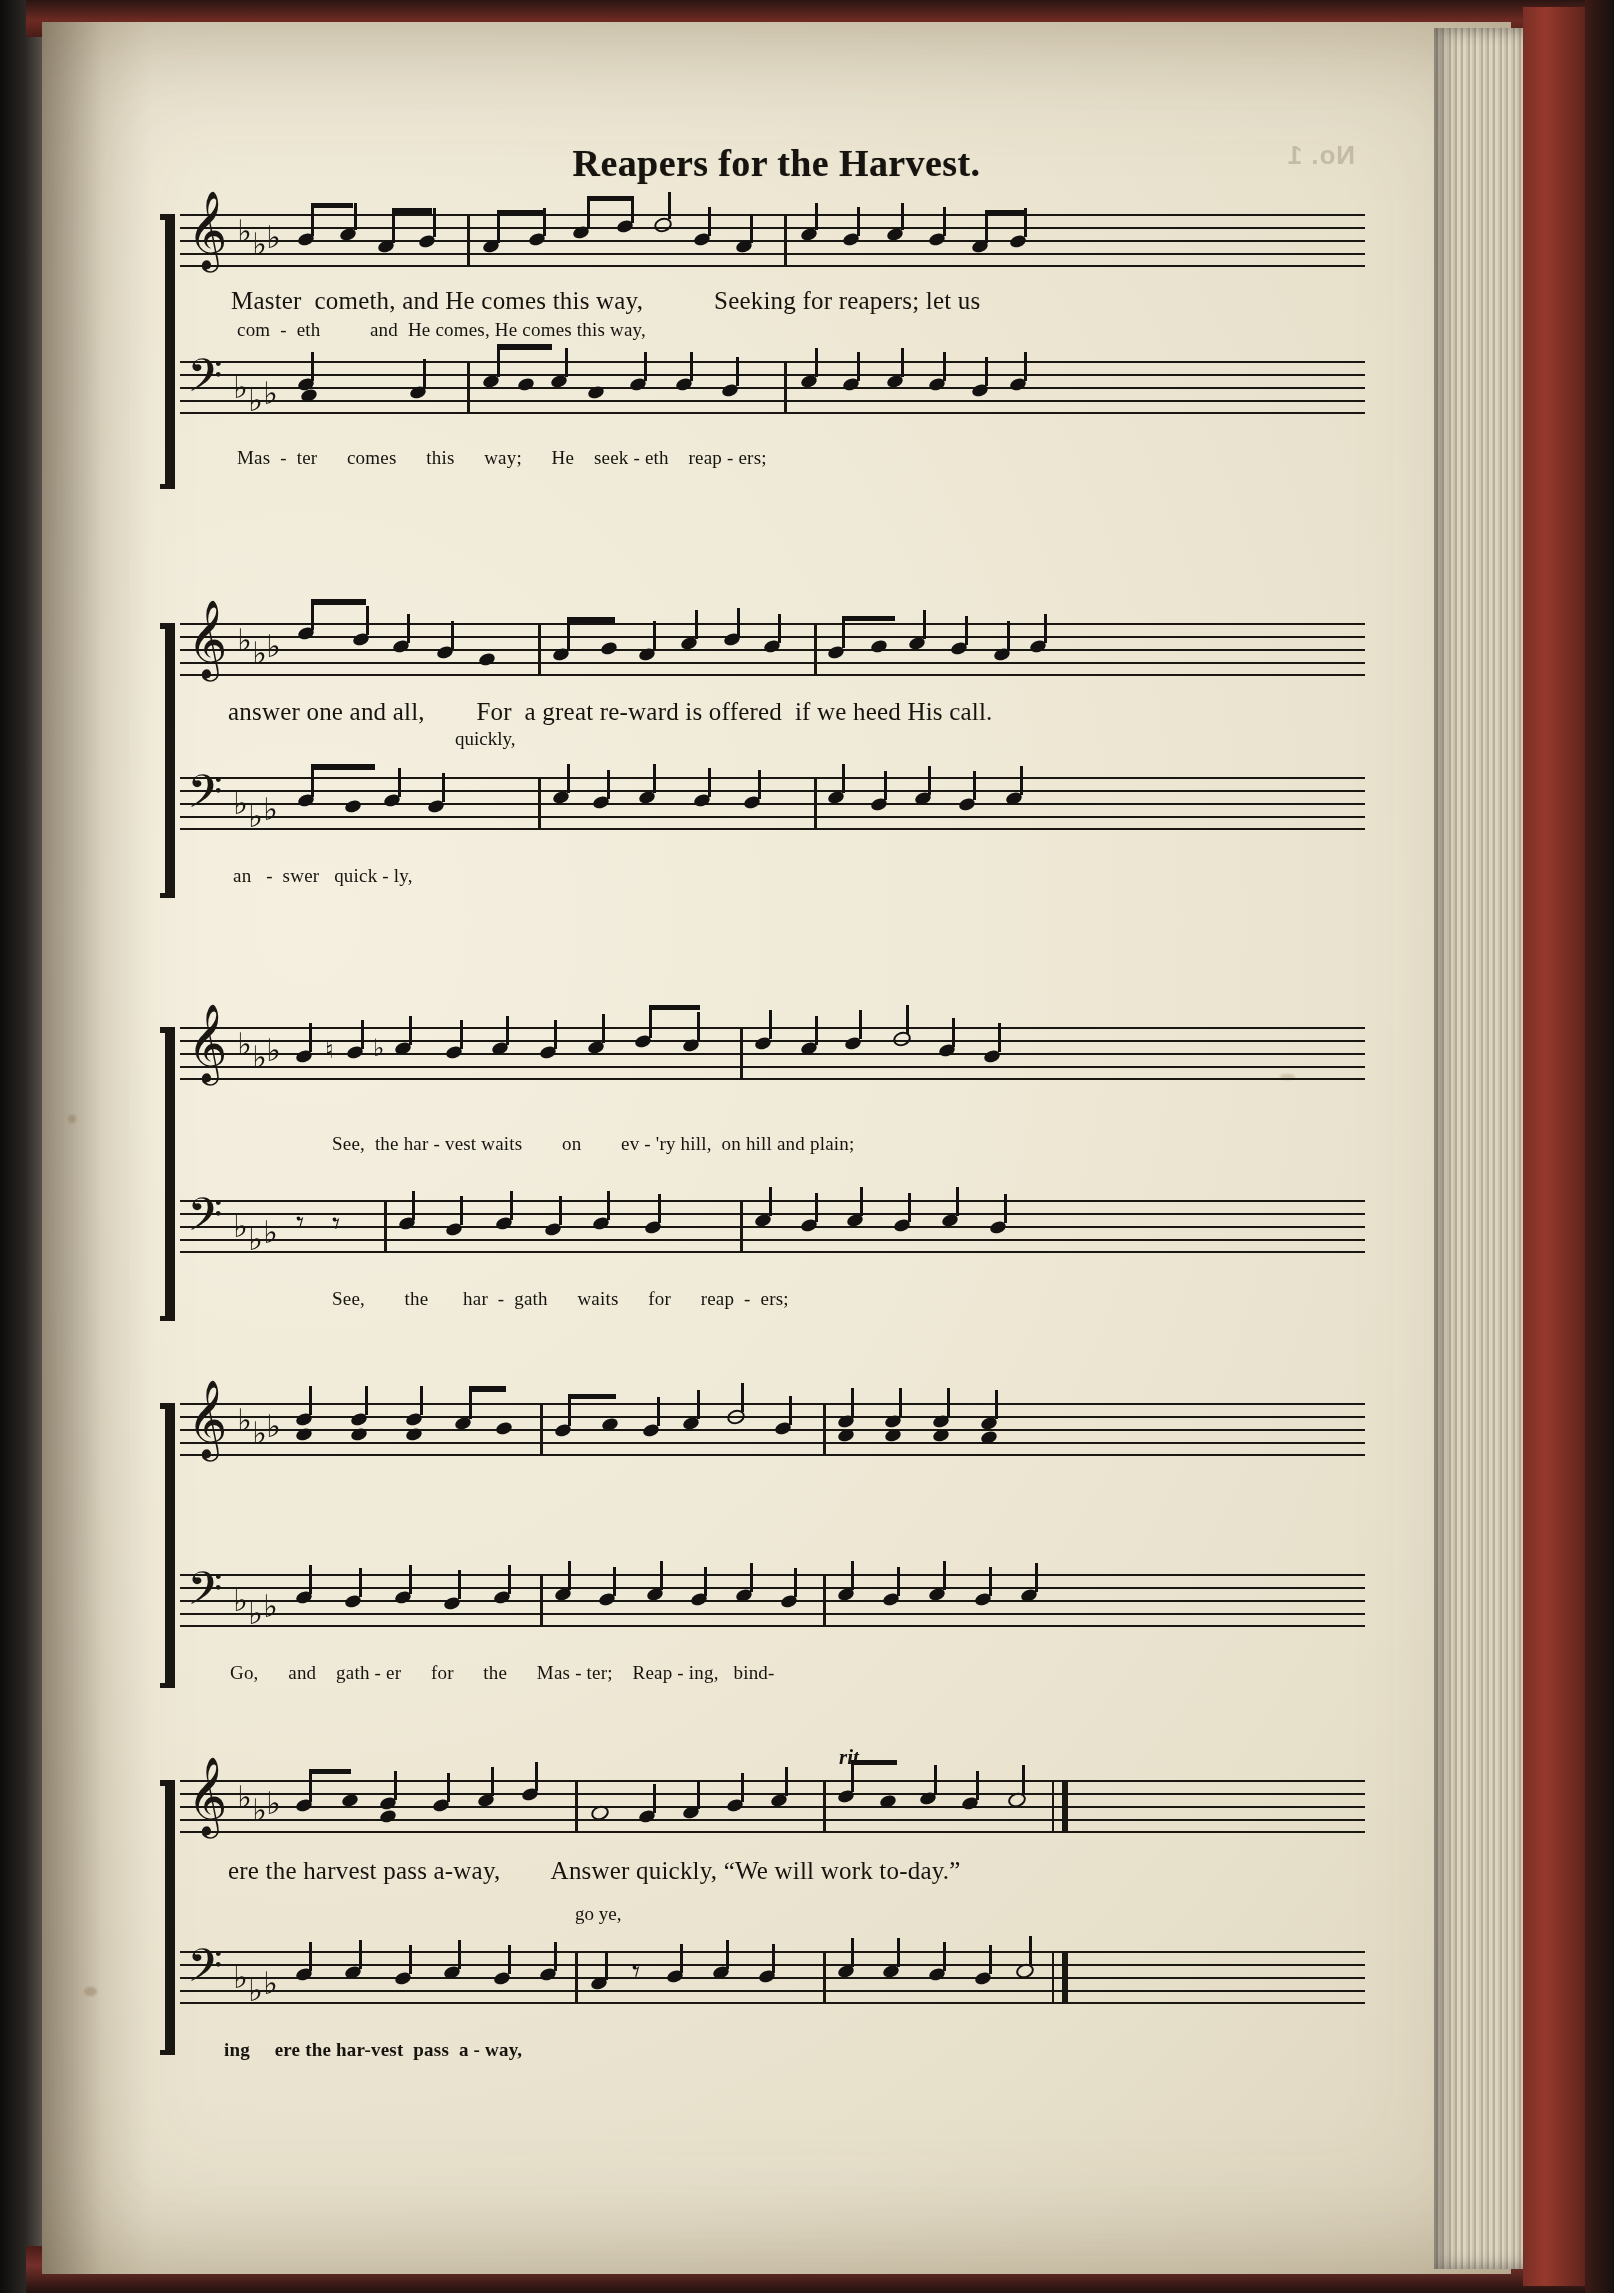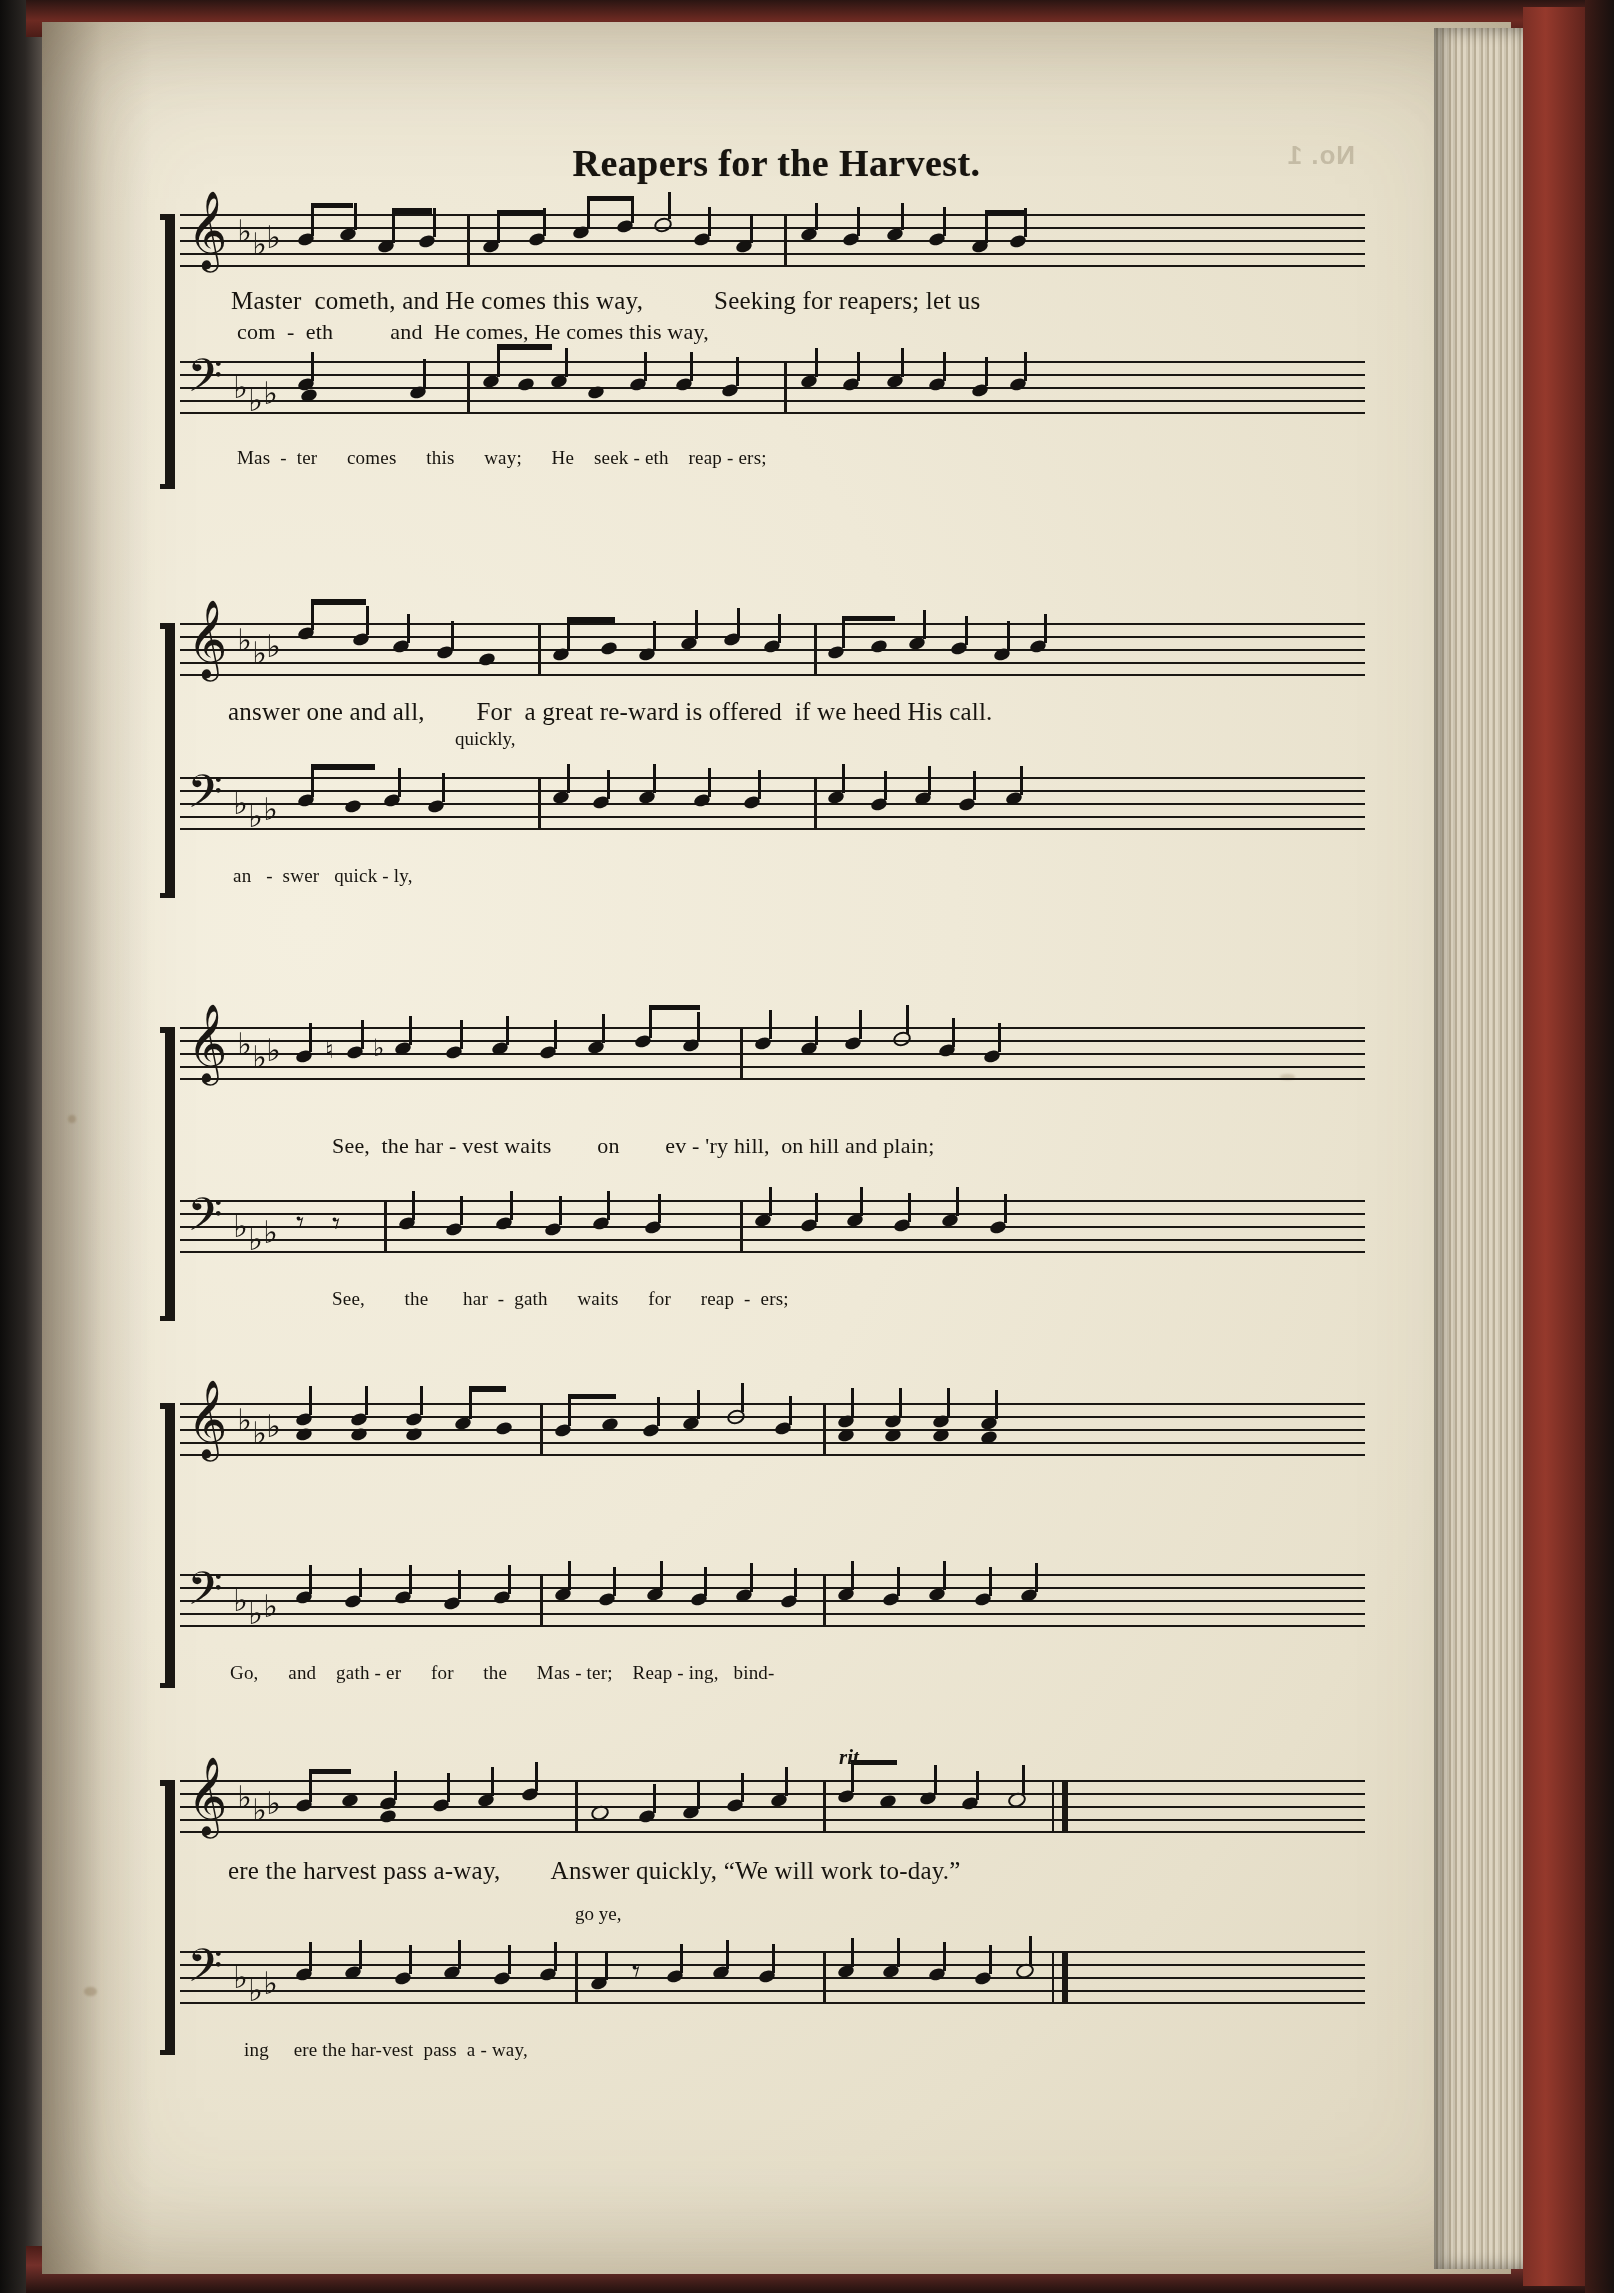--- a/index.html
+++ b/index.html
@@ -240,21 +240,21 @@
     left: 0; right: 0;
     font-family: "Liberation Serif", serif;
     color: #17140f;
     white-space: pre;
   }
   .lyric.v1 {
     font-size: 25px;
     letter-spacing: 0.2px;
   }
   .lyric.v2 {
-    font-size: 22px;
+    font-size: 19px;
     letter-spacing: 0.2px;
   }
 
   .expr {
     position: absolute;
     font-family: "Liberation Serif", serif;
     font-size: 19px;
     color: #17140f;
   }
   .expr.ital { font-style: italic; font-weight: bold; font-size: 21px; }
@@ -864,21 +864,21 @@
         <div class="head" style="left:795px; top:35px;"></div>
           <div class="stem" style="left:809px; top:7.3px; height:29px;"></div>
         <div class="head open" style="left:836px; top:26px;"></div>
           <div class="stem" style="left:849px; top:-1.8px; height:29px;"></div>
 
         <div class="bar heavy" style="left:882px;"></div>
         <div class="bar thin" style="left:872px;"></div>
       </div>
 
       <div class="expr" style="top:136px; left:395px;">go ye,</div>
-      <div class="lyric v2" style="top:272px; left:64px; font-size:19px;">ing     ere the har-vest  pass  a - way,</div>
+      <div class="lyric v2" style="top:272px; left:44px; font-size:19px;font-weight:bold;">ing     ere the har-vest  pass  a - way,</div>
     </div>
 
   </div>
 
   <div class="fore-edge"></div>
   <div class="cover-right"></div>
   <div class="cover-right-outer"></div>
 
 </div>
 

